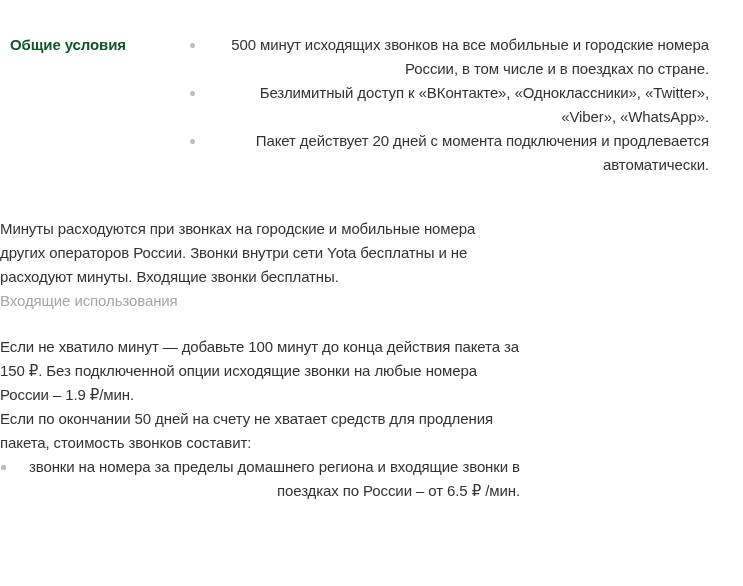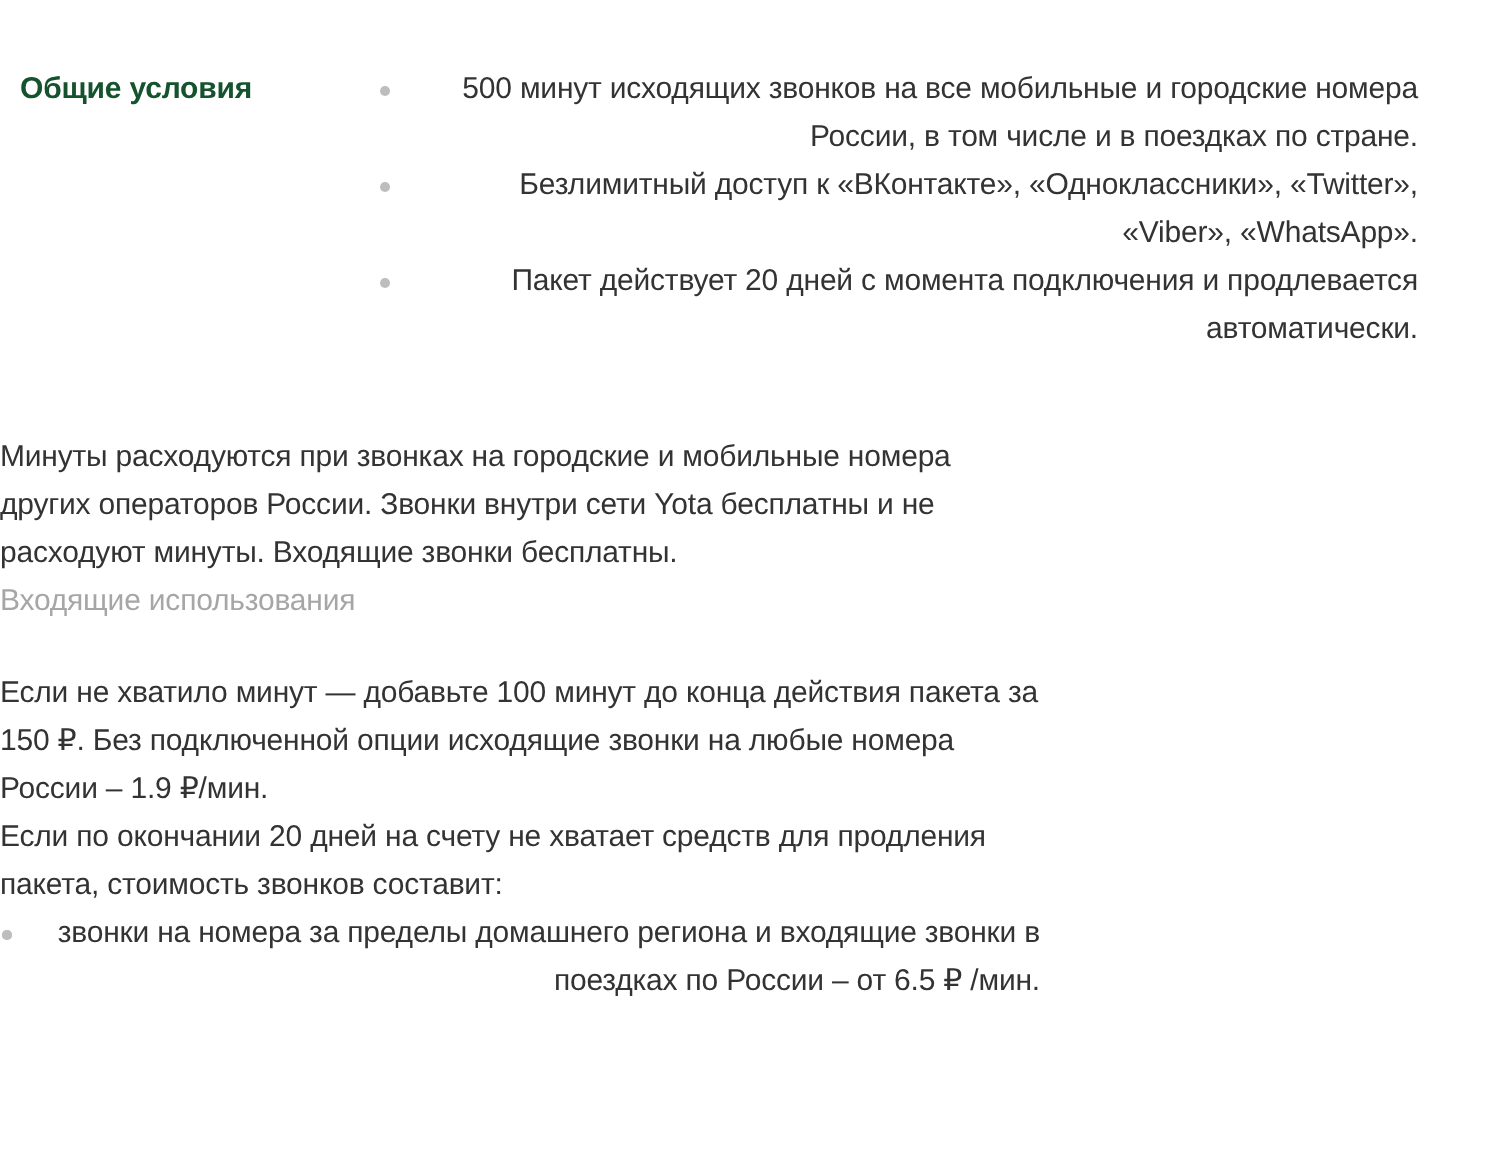--- a/index.html
+++ b/index.html
@@ -84,21 +84,21 @@
   </section>
 
   <section class="row row-minutes">
     <div class="content-col">
       <p class="para para-intro">Минуты расходуются при звонках на городские и мобильные номера других операторов России. Звонки внутри сети Yota бесплатны и не расходуют минуты. Входящие звонки бесплатны.</p>
 
       <h4 class="subheading">Входящие использования</h4>
 
       <p class="para para-add">Если не хватило минут — добавьте 100 минут до конца действия пакета за 150 ₽. Без подключенной опции исходящие звонки на любые номера России – 1.9 ₽/мин.</p>
 
-      <p class="para para-renewal">Если по окончании 20 дней на счету не хватает средств для продления пакета, стоимость звонков составит:</p>
+      <p class="para para-renewal">Если по окончании 50 дней на счету не хватает средств для продления пакета, стоимость звонков составит:</p>
 
       <ul class="terms-list">
         <li>
           <span class="dot"></span>
         </li>
         <li>
           <span class="dot"></span>
           <span>звонки на номера за пределы домашнего региона и входящие звонки в поездках по России – от 6.5 ₽ /мин.</span>
         </li>
       </ul>

